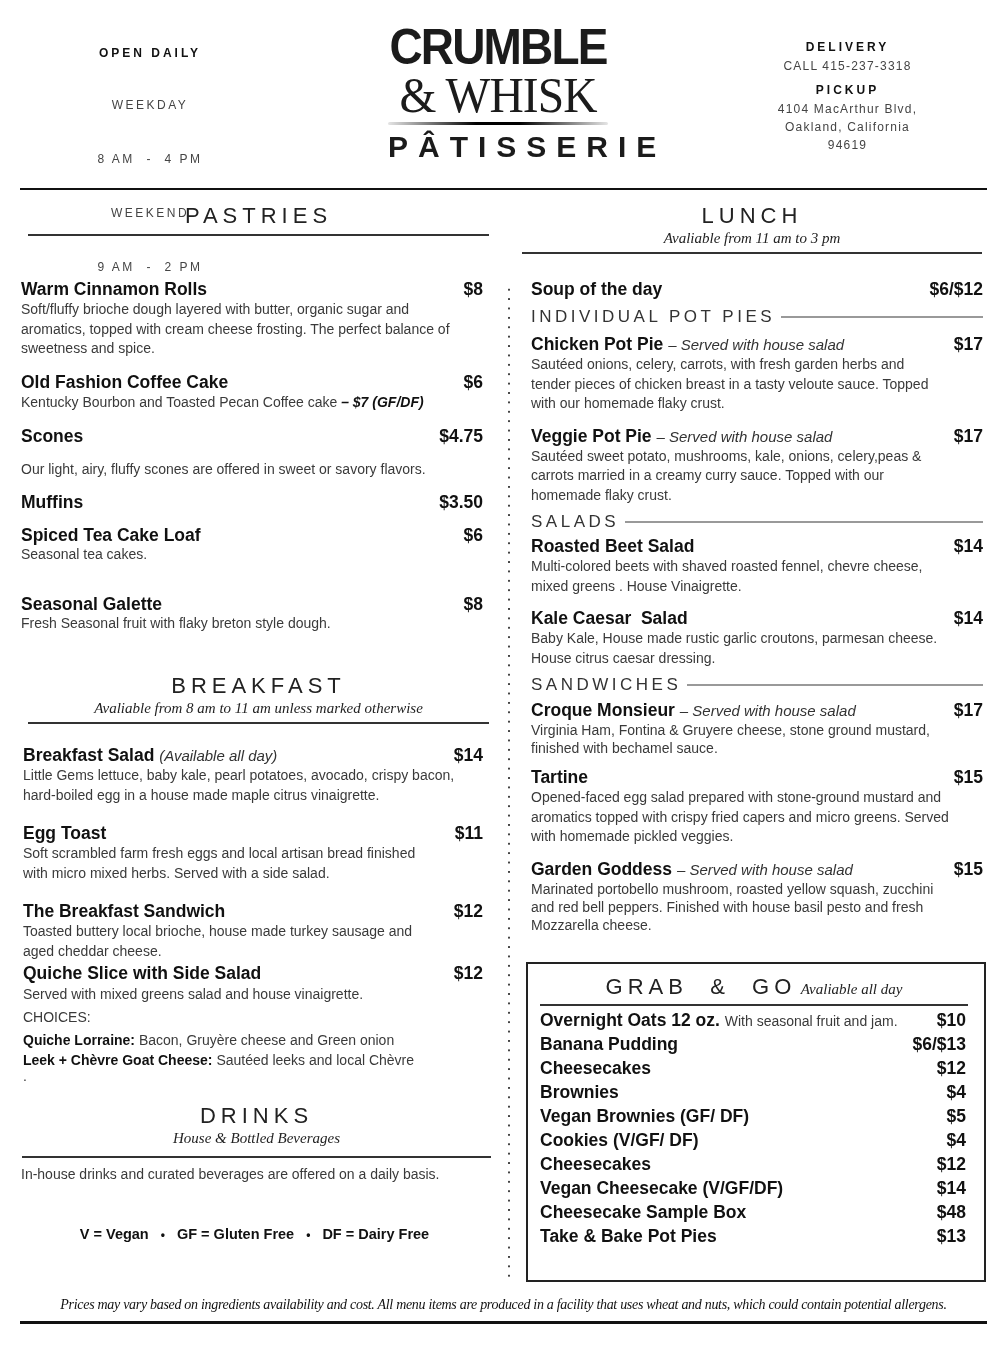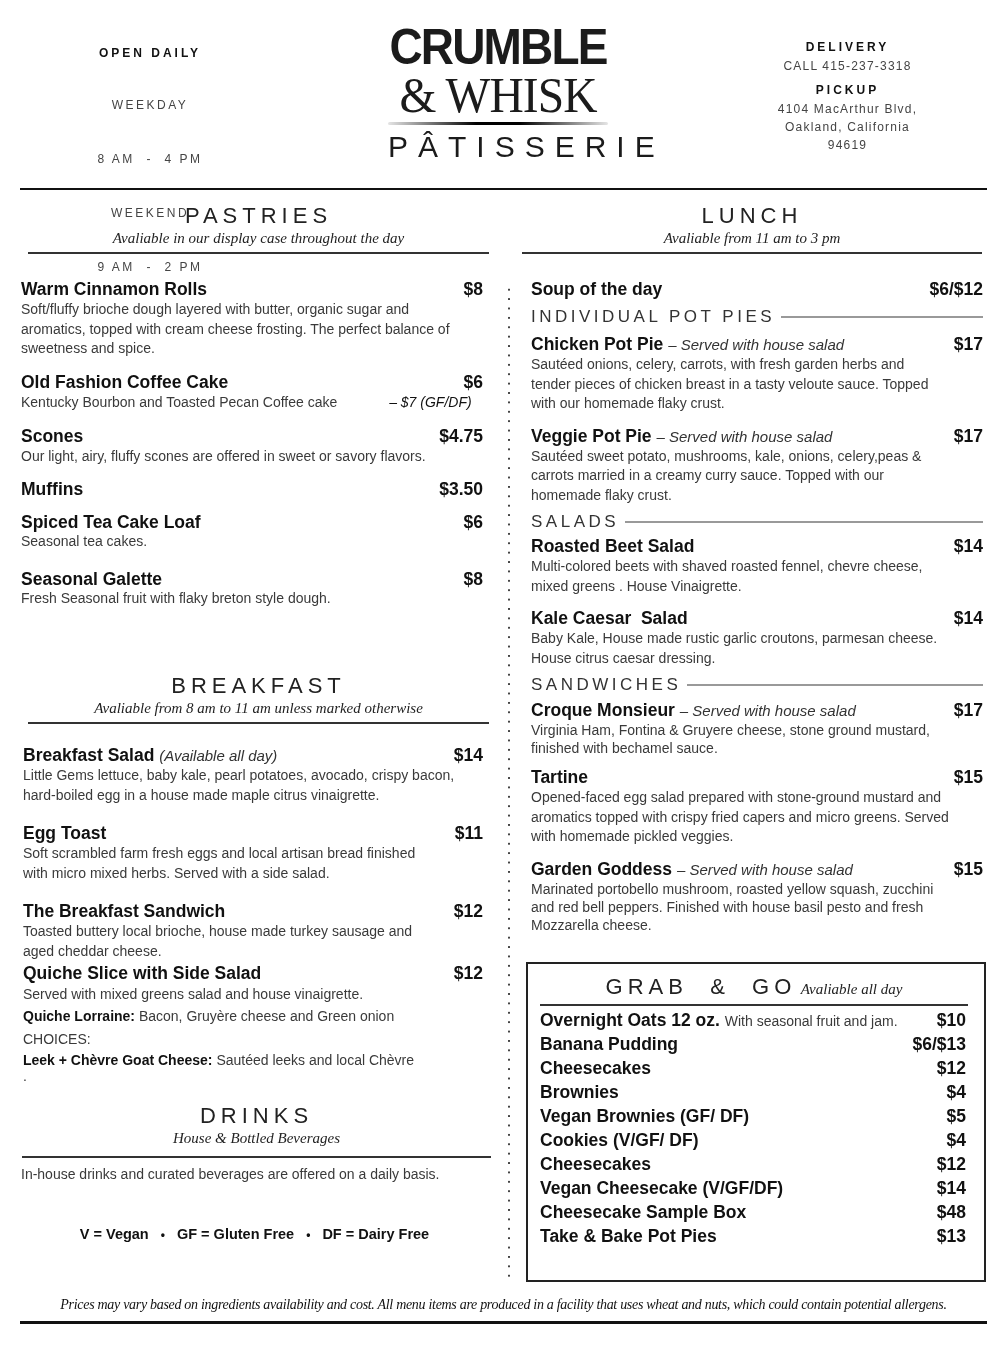--- a/index.html
+++ b/index.html
@@ -10,21 +10,21 @@
   .hours { position: absolute; left: 60px; top: 46px; width: 180px; text-align: center; }
   .hours .h-title { font-size: 12px; font-weight: bold; letter-spacing: 3px; color: #111; }
   .hours .h-line { font-size: 12px; letter-spacing: 2.5px; color: #444; line-height: 18px; margin-top: 36px; }
   .hours .h-block { margin-top: 9px; }
   .hours .h-block + .h-block { margin-top: 16px; }
 
   .logo { position: absolute; left: 378px; top: 22px; width: 240px; text-align: center; }
   .logo .l1 { font-family: "Liberation Sans", sans-serif; font-weight: bold; font-size: 50px; line-height: 50px; letter-spacing: -2px; color: #1b1b1b; transform: scaleX(0.92); }
   .logo .l2 { font-family: "Liberation Serif", serif; font-size: 50px; line-height: 46px; letter-spacing: -1px; color: #1b1b1b; transform: scaleX(0.95); }
   .logo .rule { height: 3px; margin: 4px 10px 6px 10px; background: linear-gradient(90deg, rgba(0,0,0,0.1), #000 40%, #000 60%, rgba(0,0,0,0.1)); border-radius: 2px; }
-  .logo .l3 { font-size: 30px; line-height: 32px; letter-spacing: 10px; color: #1b1b1b; padding-left: 10px; }
+  .logo .l3 { font-size: 30px; line-height: 32px; letter-spacing: 10px; color: #1b1b1b; padding-left: 10px; font-weight: bold; }
 
   .contact { position: absolute; left: 740px; top: 40px; width: 215px; text-align: center; }
   .contact .c-title { font-size: 12px; font-weight: bold; letter-spacing: 3px; color: #111; }
   .contact .c-line { font-size: 12px; letter-spacing: 1.2px; color: #444; line-height: 18px; }
   .contact .c-gap { height: 8px; }
 
   .top-rule { position: absolute; left: 20px; top: 188px; width: 967px; height: 2px; background: #111; }
 
   
   .sec-head { position: absolute; text-align: center; }
@@ -33,21 +33,21 @@
   .sec-head .s-rule { height: 2px; background: #333; margin-top: 5px; }
 
   
   .col { position: absolute; }
   .item { position: relative; }
   .item .name-row { display: flex; justify-content: space-between; align-items: center; }
   .item .name { font-weight: bold; font-size: 17.5px; color: #111; line-height: 21px; }
   .item .note { font-style: italic; font-size: 15px; font-weight: normal; color: #333; }
   .item .price { font-weight: bold; font-size: 17.5px; color: #111; line-height: 21px; }
   .item .desc { font-size: 14px; color: #3a3a3a; line-height: 19.5px; }
-  .item .desc .em { font-weight: normal; font-style: italic; color: #111; margin-left: 48px; }
+  .item .desc .em { font-weight: bold; font-style: italic; color: #111; }
   .b { font-weight: bold; color: #111; }
 
   .sub-cat { display: flex; align-items: center; font-size: 17px; letter-spacing: 3.5px; color: #333; line-height: 22px; }
   .sub-cat .line { flex: 1; height: 1.5px; background: #999; margin-left: 6px; }
 
   .divider-dots { position: absolute; left: 508px; top: 285px; height: 995px; width: 2px;
     background-image: radial-gradient(circle, #444 0.9px, transparent 1.1px); background-size: 2px 9.4px; background-repeat: repeat-y; }
 
   
   .grab { position: absolute; left: 526px; top: 962px; width: 460px; height: 320px; border: 2px solid #222; }
@@ -96,21 +96,20 @@
   <div class="c-title">PICKUP</div>
   <div class="c-line" style="margin-top:3px">4104 MacArthur Blvd,</div>
   <div class="c-line">Oakland, California</div>
   <div class="c-line">94619</div>
 </div>
 
 <div class="top-rule"></div>
 
 <div class="sec-head" style="left:28px; top:203px; width:461px;">
   <div class="s-title">PASTRIES</div>
-  <div class="s-sub">Avaliable in our display case throughout the day</div>
   <div class="s-rule"></div>
 </div>
 
 <div class="col" style="left:21px; top:279px; width:462px;">
   <div class="item">
     <div class="name-row">
         <span class="name">Warm Cinnamon Rolls</span>
         <span class="price">$8</span>
       </div>
     <div class="desc" style="padding-right:30px">Soft/fluffy brioche dough layered with butter, organic sugar and aromatics, topped with cream cheese frosting. The perfect balance of sweetness and spice.</div>
@@ -120,36 +119,36 @@
         <span class="name">Old Fashion Coffee Cake</span>
         <span class="price">$6</span>
       </div>
     <div class="desc"><span>Kentucky Bourbon and Toasted Pecan Coffee cake</span> <span class="em">– $7 (GF/DF)</span></div>
   </div>
   <div class="item" style="margin-top:14px">
     <div class="name-row">
         <span class="name">Scones</span>
         <span class="price">$4.75</span>
       </div>
-    <div class="desc" style="margin-top:0">Our light, airy, fluffy scones are offered in sweet or savory flavors.</div>
+    <div class="desc" style="margin-top:13px">Our light, airy, fluffy scones are offered in sweet or savory flavors.</div>
   </div>
   <div class="item" style="margin-top:12px">
     <div class="name-row">
         <span class="name">Muffins</span>
         <span class="price">$3.50</span>
       </div>
   </div>
   <div class="item" style="margin-top:12px">
     <div class="name-row">
         <span class="name">Spiced Tea Cake Loaf</span>
         <span class="price">$6</span>
       </div>
     <div class="desc" style="line-height:16px">Seasonal tea cakes.</div>
   </div>
-  <div class="item" style="margin-top:20px">
+  <div class="item" style="margin-top:32px">
     <div class="name-row">
         <span class="name">Seasonal Galette</span>
         <span class="price">$8</span>
       </div>
     <div class="desc" style="line-height:17px">Fresh Seasonal fruit with flaky breton style dough.</div>
   </div>
 </div>
 
 <div class="sec-head" style="left:28px; top:673px; width:461px;">
   <div class="s-title">BREAKFAST</div>
@@ -178,22 +177,22 @@
         <span class="price">$12</span>
       </div>
     <div class="desc" style="padding-right:70px">Toasted buttery local brioche, house made turkey sausage and aged cheddar cheese.</div>
   </div>
   <div class="item" style="margin-top:2px">
     <div class="name-row">
         <span class="name">Quiche Slice with Side Salad</span>
         <span class="price">$12</span>
       </div>
     <div class="desc" style="line-height:21px">Served with mixed greens salad and house vinaigrette.</div>
+    <div class="desc" style="line-height:24px">CHOICES:</div>
     <div class="desc" style="margin-top:2px"><span class="b">Quiche Lorraine:</span> <span>Bacon, Gruyère cheese and Green onion</span></div>
-    <div class="desc" style="line-height:24px">CHOICES:</div>
     <div class="desc"><span class="b">Leek + Chèvre Goat Cheese:</span> <span>Sautéed leeks and local Chèvre</span></div>
     <div class="desc" style="line-height:12px">.</div>
   </div>
 </div>
 
 <div class="sec-head" style="left:22px; top:1103px; width:469px;">
   <div class="s-title">DRINKS</div>
   <div class="s-sub">House &amp; Bottled Beverages</div>
   <div class="s-rule" style="margin-top:9px"></div>
 </div>

